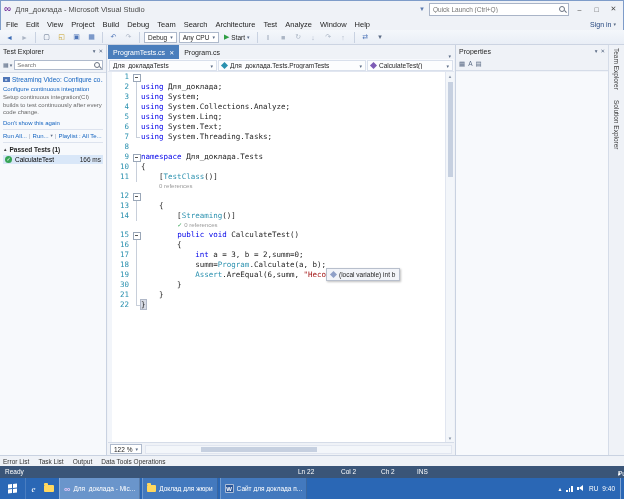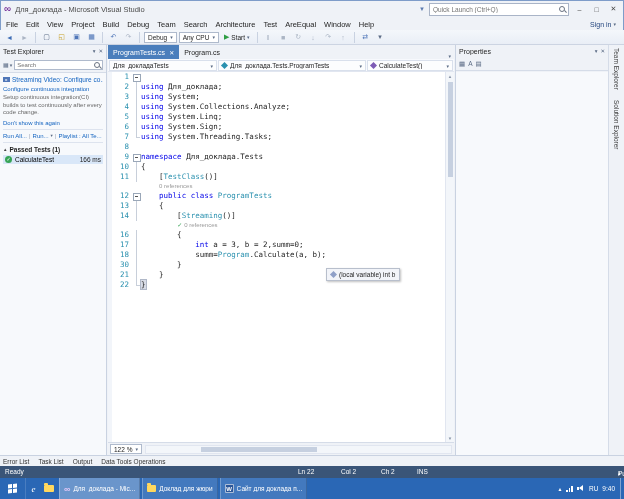--- a/index.html
+++ b/index.html
@@ -167,21 +167,21 @@
         <div class="menu-item">File</div>
         <div class="menu-item">Edit</div>
         <div class="menu-item">View</div>
         <div class="menu-item">Project</div>
         <div class="menu-item">Build</div>
         <div class="menu-item">Debug</div>
         <div class="menu-item">Team</div>
         <div class="menu-item">Search</div>
         <div class="menu-item">Architecture</div>
         <div class="menu-item">Test</div>
-        <div class="menu-item">AreEqual</div>
+        <div class="menu-item">Analyze</div>
         <div class="menu-item">Window</div>
         <div class="menu-item">Help</div>
       </div>
     <div class="sign-in">
       <span>Sign in</span>
       <span class="caret">▾</span>
     </div>
   </div>
 
   <div class="toolbar">
@@ -307,41 +307,43 @@
         <div id="code-rows">
           <div class="quick-info">
             <span class="vicon"></span>
             <span>(local variable) int b</span>
           </div>
         <div class="code-row"><span class="line-num">1</span><span class="fold fold-minus"></span></div>
             <div class="code-row"><span class="line-num">2</span><span class="fold fold-line"></span><span class="code-text"><span class="tok-kw">using</span><span class="tok-pl"> Для_доклада;</span></span></div>
             <div class="code-row"><span class="line-num">3</span><span class="fold fold-line"></span><span class="code-text"><span class="tok-kw">using</span><span class="tok-pl"> System;</span></span></div>
             <div class="code-row"><span class="line-num">4</span><span class="fold fold-line"></span><span class="code-text"><span class="tok-kw">using</span><span class="tok-pl"> System.Collections.Analyze;</span></span></div>
             <div class="code-row"><span class="line-num">5</span><span class="fold fold-line"></span><span class="code-text"><span class="tok-kw">using</span><span class="tok-pl"> System.Linq;</span></span></div>
-            <div class="code-row"><span class="line-num">6</span><span class="fold fold-line"></span><span class="code-text"><span class="tok-kw">using</span><span class="tok-pl"> System.Sign;</span></span></div>
+            <div class="code-row"><span class="line-num">6</span><span class="fold fold-line"></span><span class="code-text"><span class="tok-kw">using</span><span class="tok-pl"> System.Text;</span></span></div>
             <div class="code-row"><span class="line-num">7</span><span class="fold fold-end"></span><span class="code-text"><span class="tok-kw">using</span><span class="tok-pl"> System.Threading.Tasks;</span></span></div>
             <div class="code-row"><span class="line-num">8</span><span class="fold"></span><span class="code-text"></span></div>
             <div class="code-row"><span class="line-num">9</span><span class="fold fold-minus"></span><span class="code-text"><span class="tok-kw">namespace</span><span class="tok-pl"> Для_доклада.Tests</span></span></div>
             <div class="code-row"><span class="line-num">10</span><span class="fold fold-line"></span><span class="code-text"><span class="tok-pl">{</span></span></div>
             <div class="code-row"><span class="line-num">11</span><span class="fold fold-line"></span><span class="code-text"><span class="tok-pl">    [</span><span class="tok-ty">TestClass</span><span class="tok-pl">()]</span></span></div>
             <div class="lens-row">
               <span class="lens-pad" style="width: 47.08px;"></span>
               <span class="lens-text">0 references</span>
             </div>
-            <div class="code-row"><span class="line-num">12</span><span class="fold fold-minus"></span><span class="code-text"><span class="tok-pl">    </span><span class="tok-kw">public</span><span class="tok-pl"> </span><span class="tok-kw">class</span><span class="tok-pl"> </span><span class="tok-ty">ProgramTests</span></span></div>
+            <div class="code-row"><span class="line-num">12</span><span class="fold fold-minus"></span></div>
             <div class="code-row"><span class="line-num">13</span><span class="fold fold-line"></span><span class="code-text"><span class="tok-pl">    {</span></span></div>
             <div class="code-row"><span class="line-num">14</span><span class="fold fold-line"></span><span class="code-text"><span class="tok-pl">        [</span><span class="tok-ty">Streaming</span><span class="tok-pl">()]</span></span></div>
             <div class="lens-row">
               <span class="lens-pad" style="width: 65.16px;"></span>
               <span class="lens-check">✓</span>
               <span class="lens-text">0 references</span>
             </div>
+            <div class="code-row"><span class="line-num">15</span><span class="fold fold-minus"></span><span class="code-text"><span class="tok-pl">        </span><span class="tok-kw">public</span><span class="tok-pl"> </span><span class="tok-kw">void</span><span class="tok-pl"> CalculateTest()</span></span></div>
             <div class="code-row"><span class="line-num">16</span><span class="fold fold-line"></span><span class="code-text"><span class="tok-pl">        {</span></span></div>
             <div class="code-row"><span class="line-num">17</span><span class="fold fold-line"></span><span class="code-text"><span class="tok-pl">            </span><span class="tok-kw">int</span><span class="tok-pl"> a = 3, b = 2,summ=0;</span></span></div>
             <div class="code-row"><span class="line-num">18</span><span class="fold fold-line"></span><span class="code-text"><span class="tok-pl">            summ=</span><span class="tok-ty">Program</span><span class="tok-pl">.Calculate(a, b);</span></span></div>
+            <div class="code-row"><span class="line-num">19</span><span class="fold fold-line"></span><span class="code-text"><span class="tok-pl">            </span><span class="tok-ty">Assert</span><span class="tok-pl">.AreEqual(6,summ, </span><span class="tok-str">"Несо</span></span></div>
             <div class="code-row"><span class="line-num">30</span><span class="fold fold-line"></span><span class="code-text"><span class="tok-pl">        }</span></span></div>
             <div class="code-row"><span class="line-num">21</span><span class="fold fold-line"></span><span class="code-text"><span class="tok-pl">    }</span></span></div>
             <div class="code-row"><span class="line-num">22</span><span class="fold fold-end"></span><span class="code-text"><span class="tok-plh">}</span></span></div>
           </div>
       </div>
       <div class="v-scroll">
         <div class="vs-arrow">▲</div>
         <div class="v-thumb"></div>
         <div class="vs-arrow bot">▼</div>
       </div>

